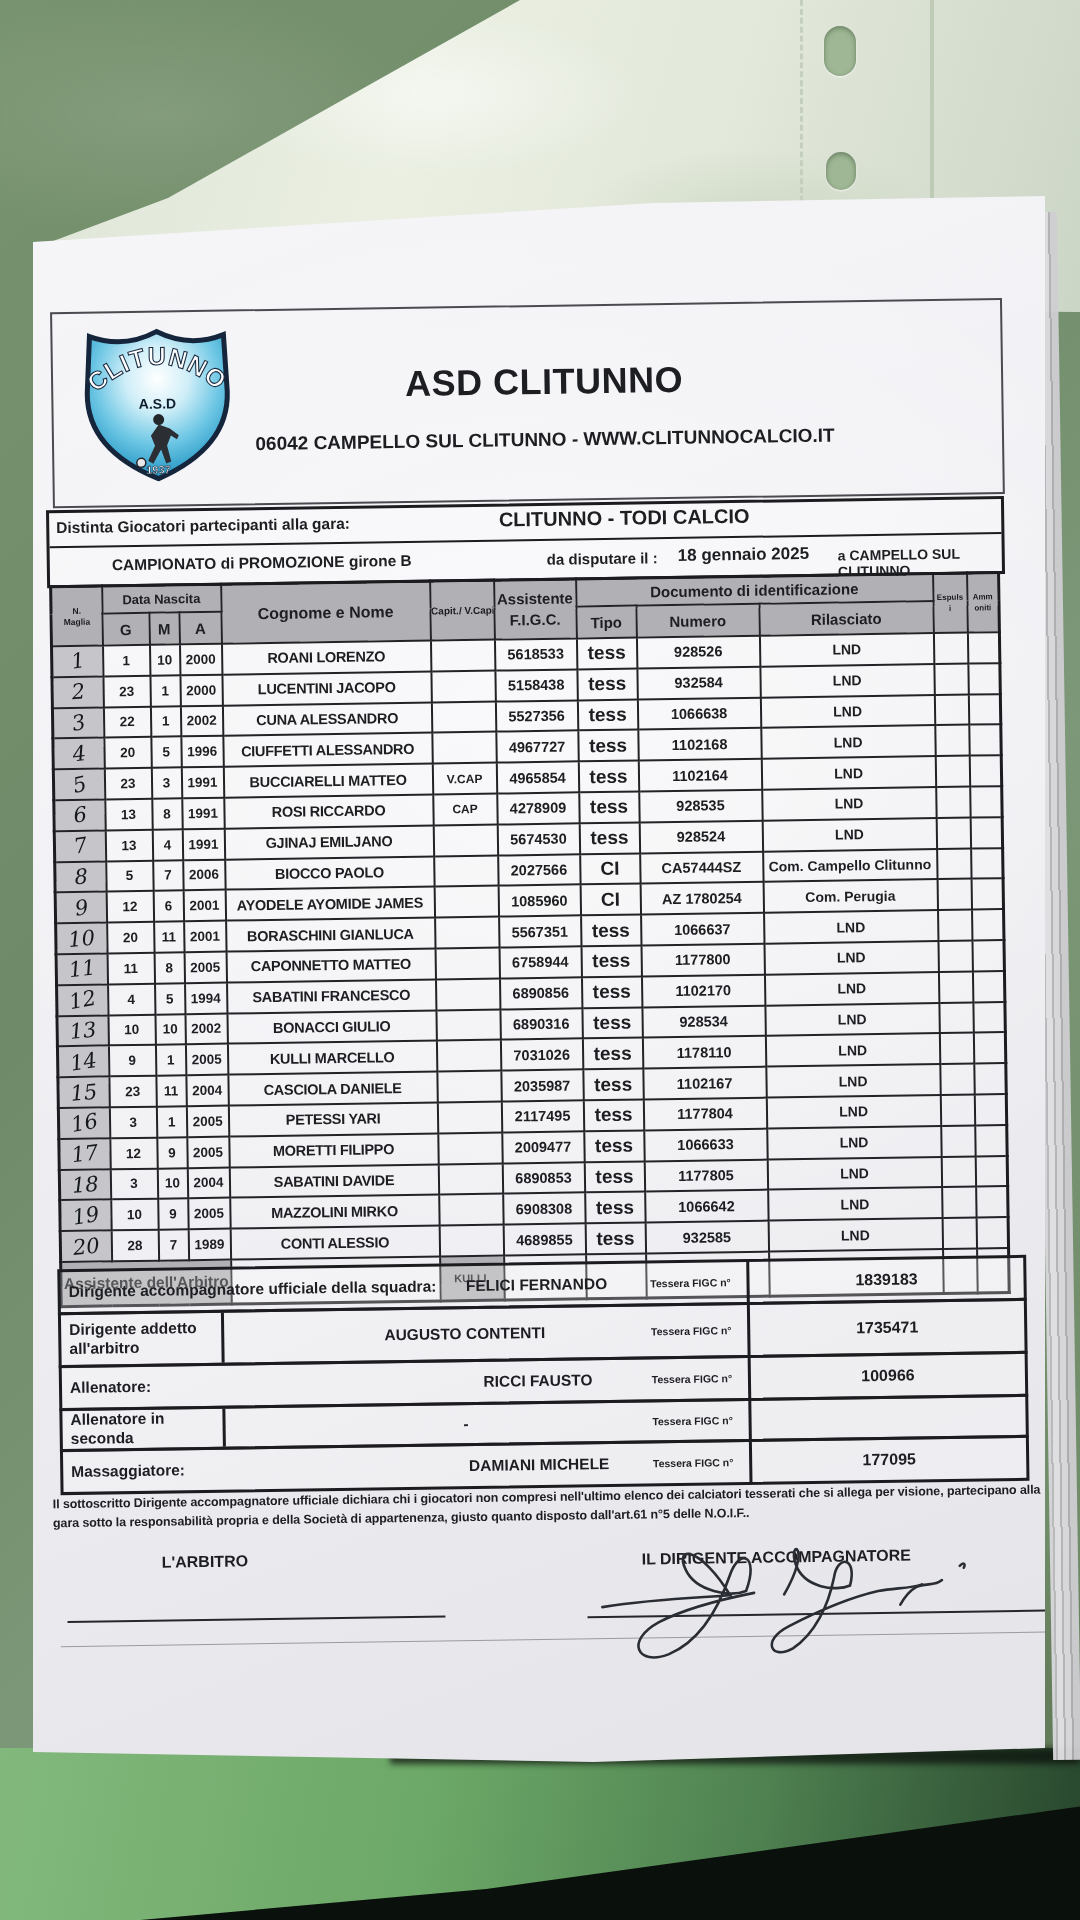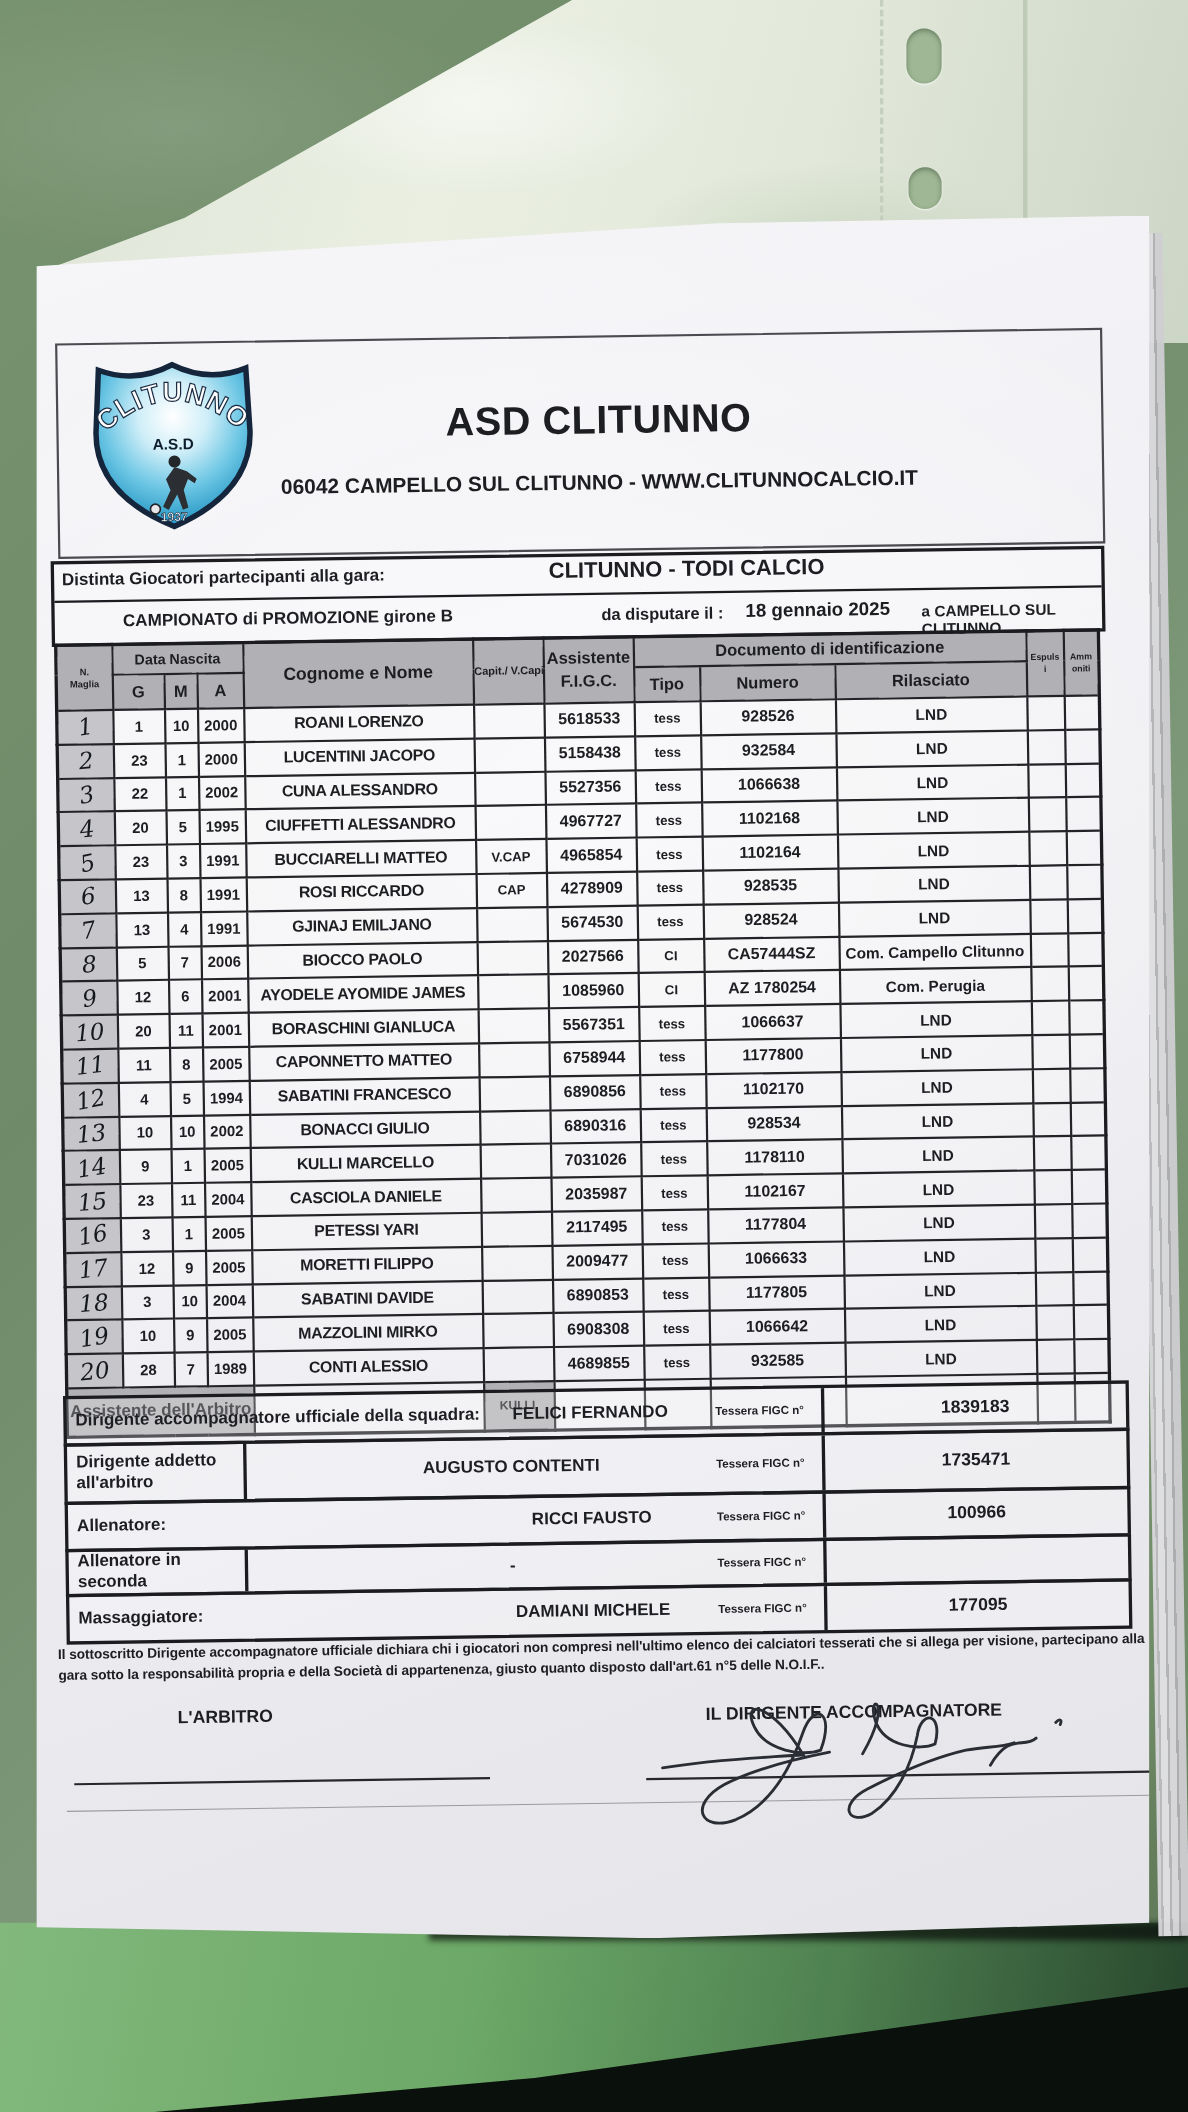--- a/index.html
+++ b/index.html
@@ -76,21 +76,21 @@
   th.h-matr{font-size:15px;line-height:1.35;}
   th.h-doc{font-size:15px;}
   th.h-sub{font-size:15px;}
   th.h-tiny{font-size:8px;line-height:1.3;}
   tbody td{height:28.8px;font-weight:bold;background:rgba(255,255,255,.2);}
   td.c-shirt{background:#c6c5c9;}
   td.c-date{font-size:13.5px;}
   td.c-name{font-size:14.5px;letter-spacing:-.3px;}
   td.c-capt{font-size:12px;}
   td.c-matr{font-size:14.5px;}
-  td.c-tipo{font-size:12px;}
+  td.c-tipo{font-size:19px;}
   td.c-num{font-size:14.5px;}
   td.c-ril{font-size:14px;}
   .hw{display:inline-block;font-family:"DejaVu Serif",serif;font-style:italic;font-weight:400;font-size:21px;color:#15181d;}
   tfoot td{height:42px;font-weight:bold;background:rgba(255,255,255,.2);}
   td.f-label{background:#b1b0b4;font-size:15.5px;text-align:left;padding-left:6px;}
   td.f-tess{background:#b1b0b4;font-size:11px;}
 
   
   .officials{position:absolute;left:20px;top:1066px;width:969px;}
   .off-row{position:relative;display:flex;align-items:center;border:3px solid #1b1c20;margin-top:-3px;background:rgba(255,255,255,.25);}
@@ -248,21 +248,21 @@
               <td class="c-tipo">tess</td>
               <td class="c-num">1066638</td>
               <td class="c-ril">LND</td>
               <td class="c-mark"></td>
               <td class="c-mark"></td>
             </tr>
             <tr>
               <td class="c-shirt"><span class="hw" style="transform: rotate(-6deg);">4</span></td>
               <td class="c-date">20</td>
               <td class="c-date">5</td>
-              <td class="c-date">1995</td>
+              <td class="c-date">1996</td>
               <td class="c-name">CIUFFETTI ALESSANDRO</td>
               <td class="c-capt"></td>
               <td class="c-matr">4967727</td>
               <td class="c-tipo">tess</td>
               <td class="c-num">1102168</td>
               <td class="c-ril">LND</td>
               <td class="c-mark"></td>
               <td class="c-mark"></td>
             </tr>
             <tr>

